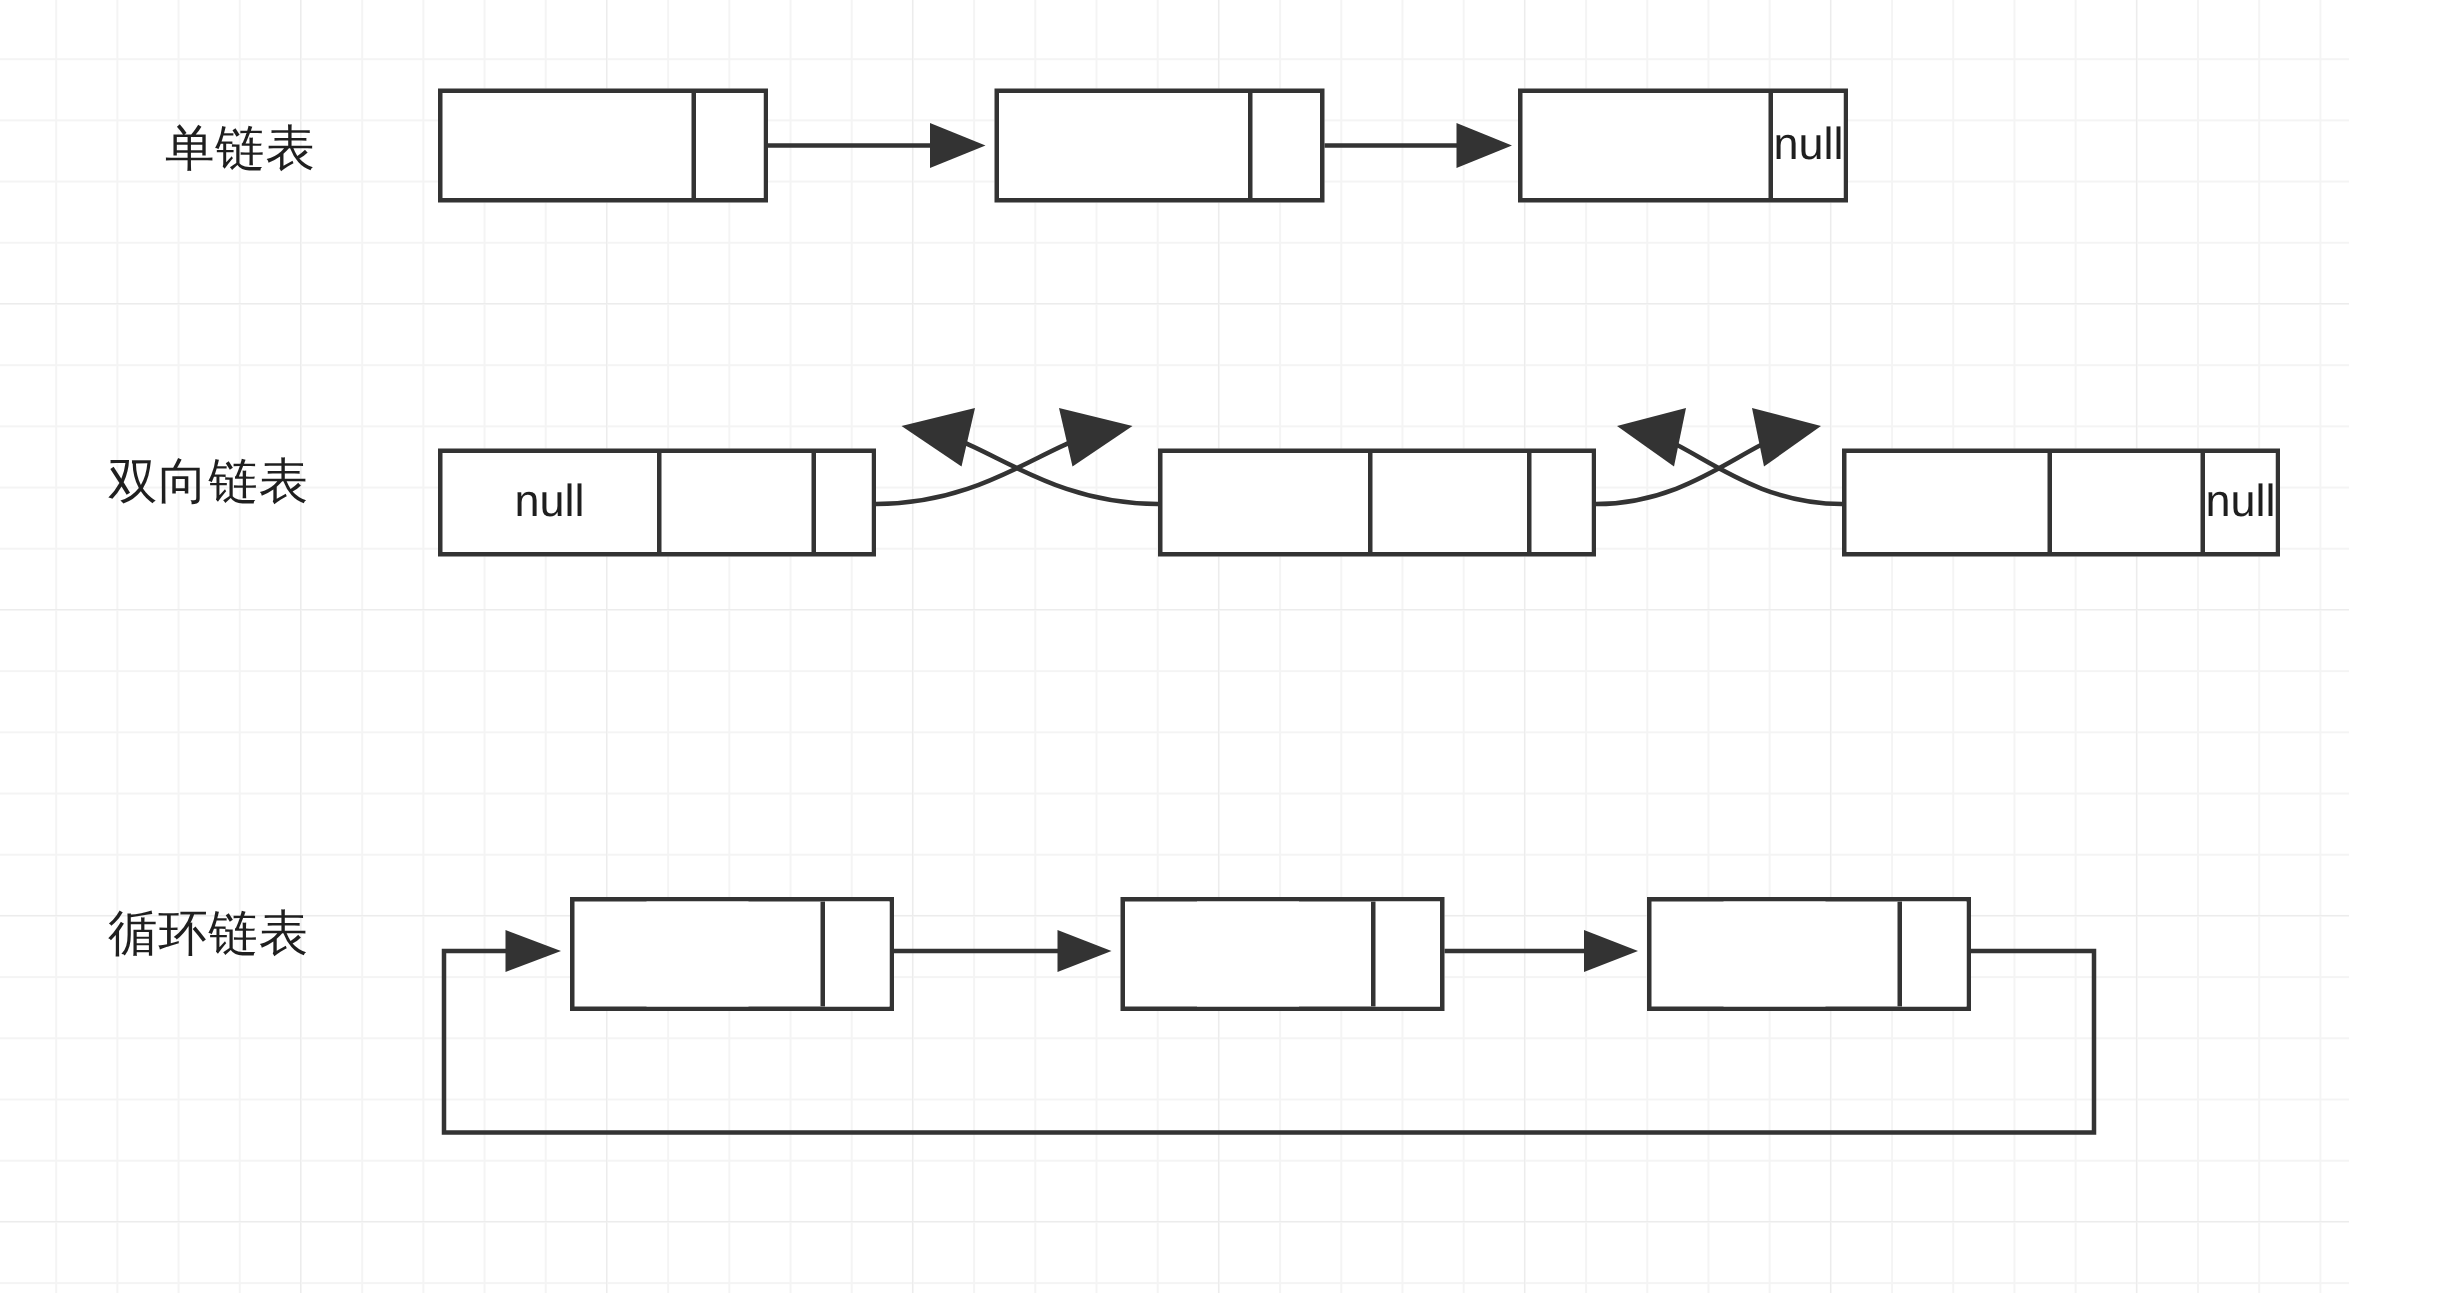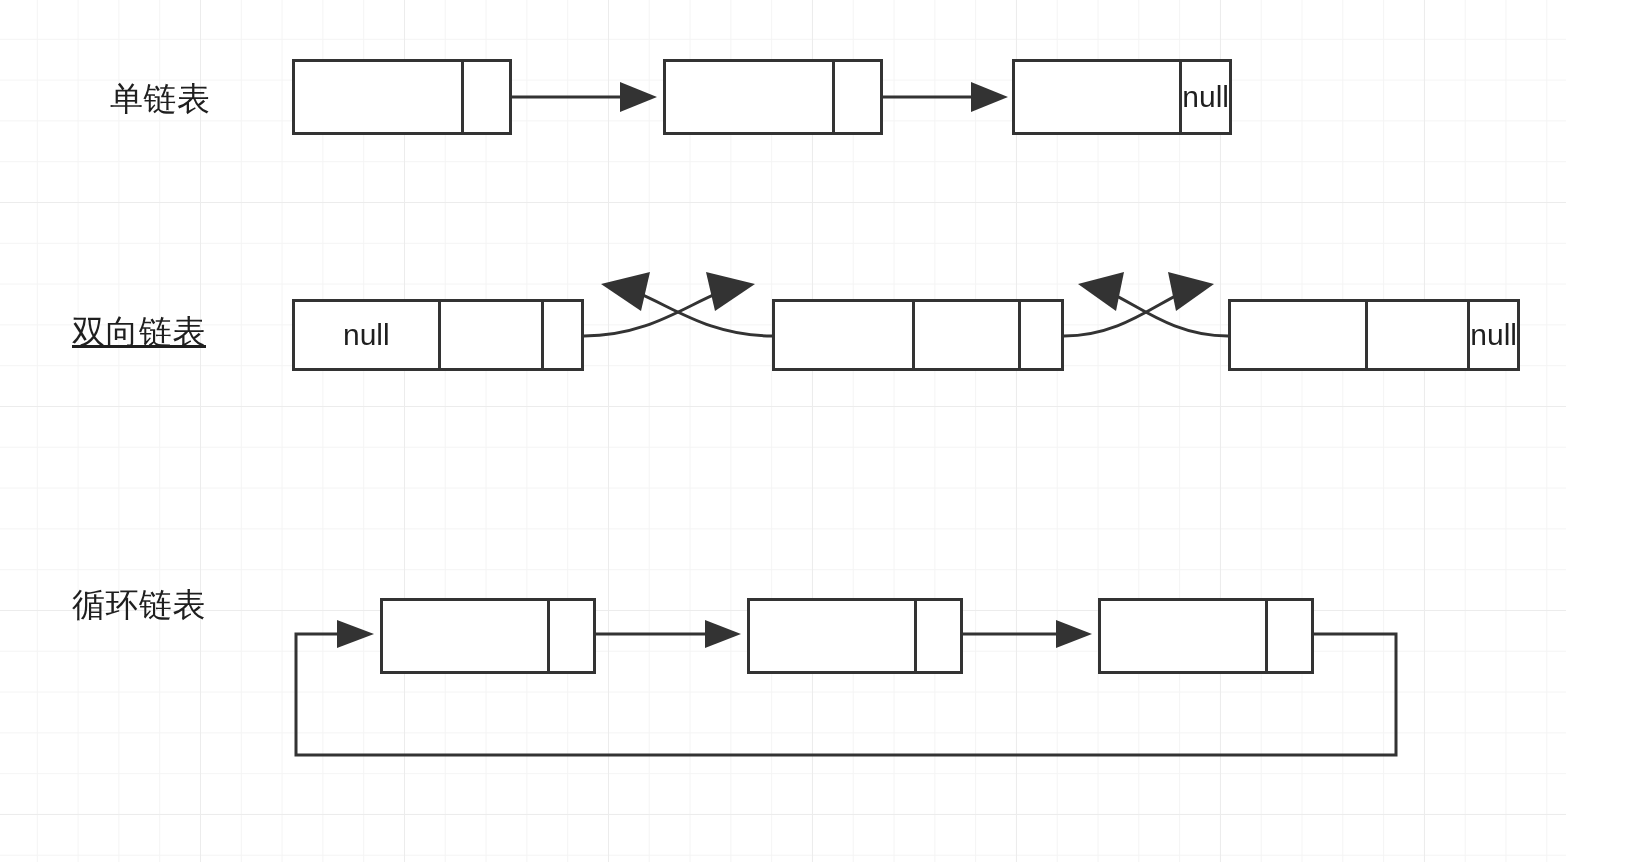--- a/index.html
+++ b/index.html
@@ -90,41 +90,41 @@
   <div class="node" style="left:663px; top:59px; width:220px; height:76px;">
     <div class="cell" style="width:133px;"></div>
     <div class="cell" style="width:87px;"></div>
   </div>
 
   <div class="node" style="left:1012px; top:59px; width:220px; height:76px;">
     <div class="cell" style="width:133px;"></div>
     <div class="cell" style="width:87px;">null</div>
   </div>
 
-  <div class="row-label" style="left: 72px; top: 315px; text-decoration: underline;">双向链表</div>
+  <div class="row-label" style="left: 72px; top: 304px;">双向链表</div>
 
   <div class="node" style="left:292px; top:299px; width:292px; height:72px;">
     <div class="cell" style="width:86px;">null</div>
     <div class="cell" style="width:119px;"></div>
     <div class="cell" style="width:87px;"></div>
   </div>
 
   <div class="node" style="left:772px; top:299px; width:292px; height:72px;">
     <div class="cell" style="width:86px;"></div>
     <div class="cell" style="width:119px;"></div>
     <div class="cell" style="width:87px;"></div>
   </div>
 
   <div class="node" style="left:1228px; top:299px; width:292px; height:72px;">
     <div class="cell" style="width:86px;"></div>
     <div class="cell" style="width:119px;"></div>
     <div class="cell" style="width:87px;">null</div>
   </div>
 
-  <div class="row-label" style="left: 72px; top: 588px;">循环链表</div>
+  <div class="row-label" style="left: 72px; top: 605px;">循环链表</div>
 
   <div class="node" style="left:380px; top:598px; width:216px; height:76px;">
     <div class="cell" style="width:131px;"></div>
     <div class="cell" style="width:85px;"></div>
   </div>
 
   <div class="node" style="left:747px; top:598px; width:216px; height:76px;">
     <div class="cell" style="width:131px;"></div>
     <div class="cell" style="width:85px;"></div>
   </div>

